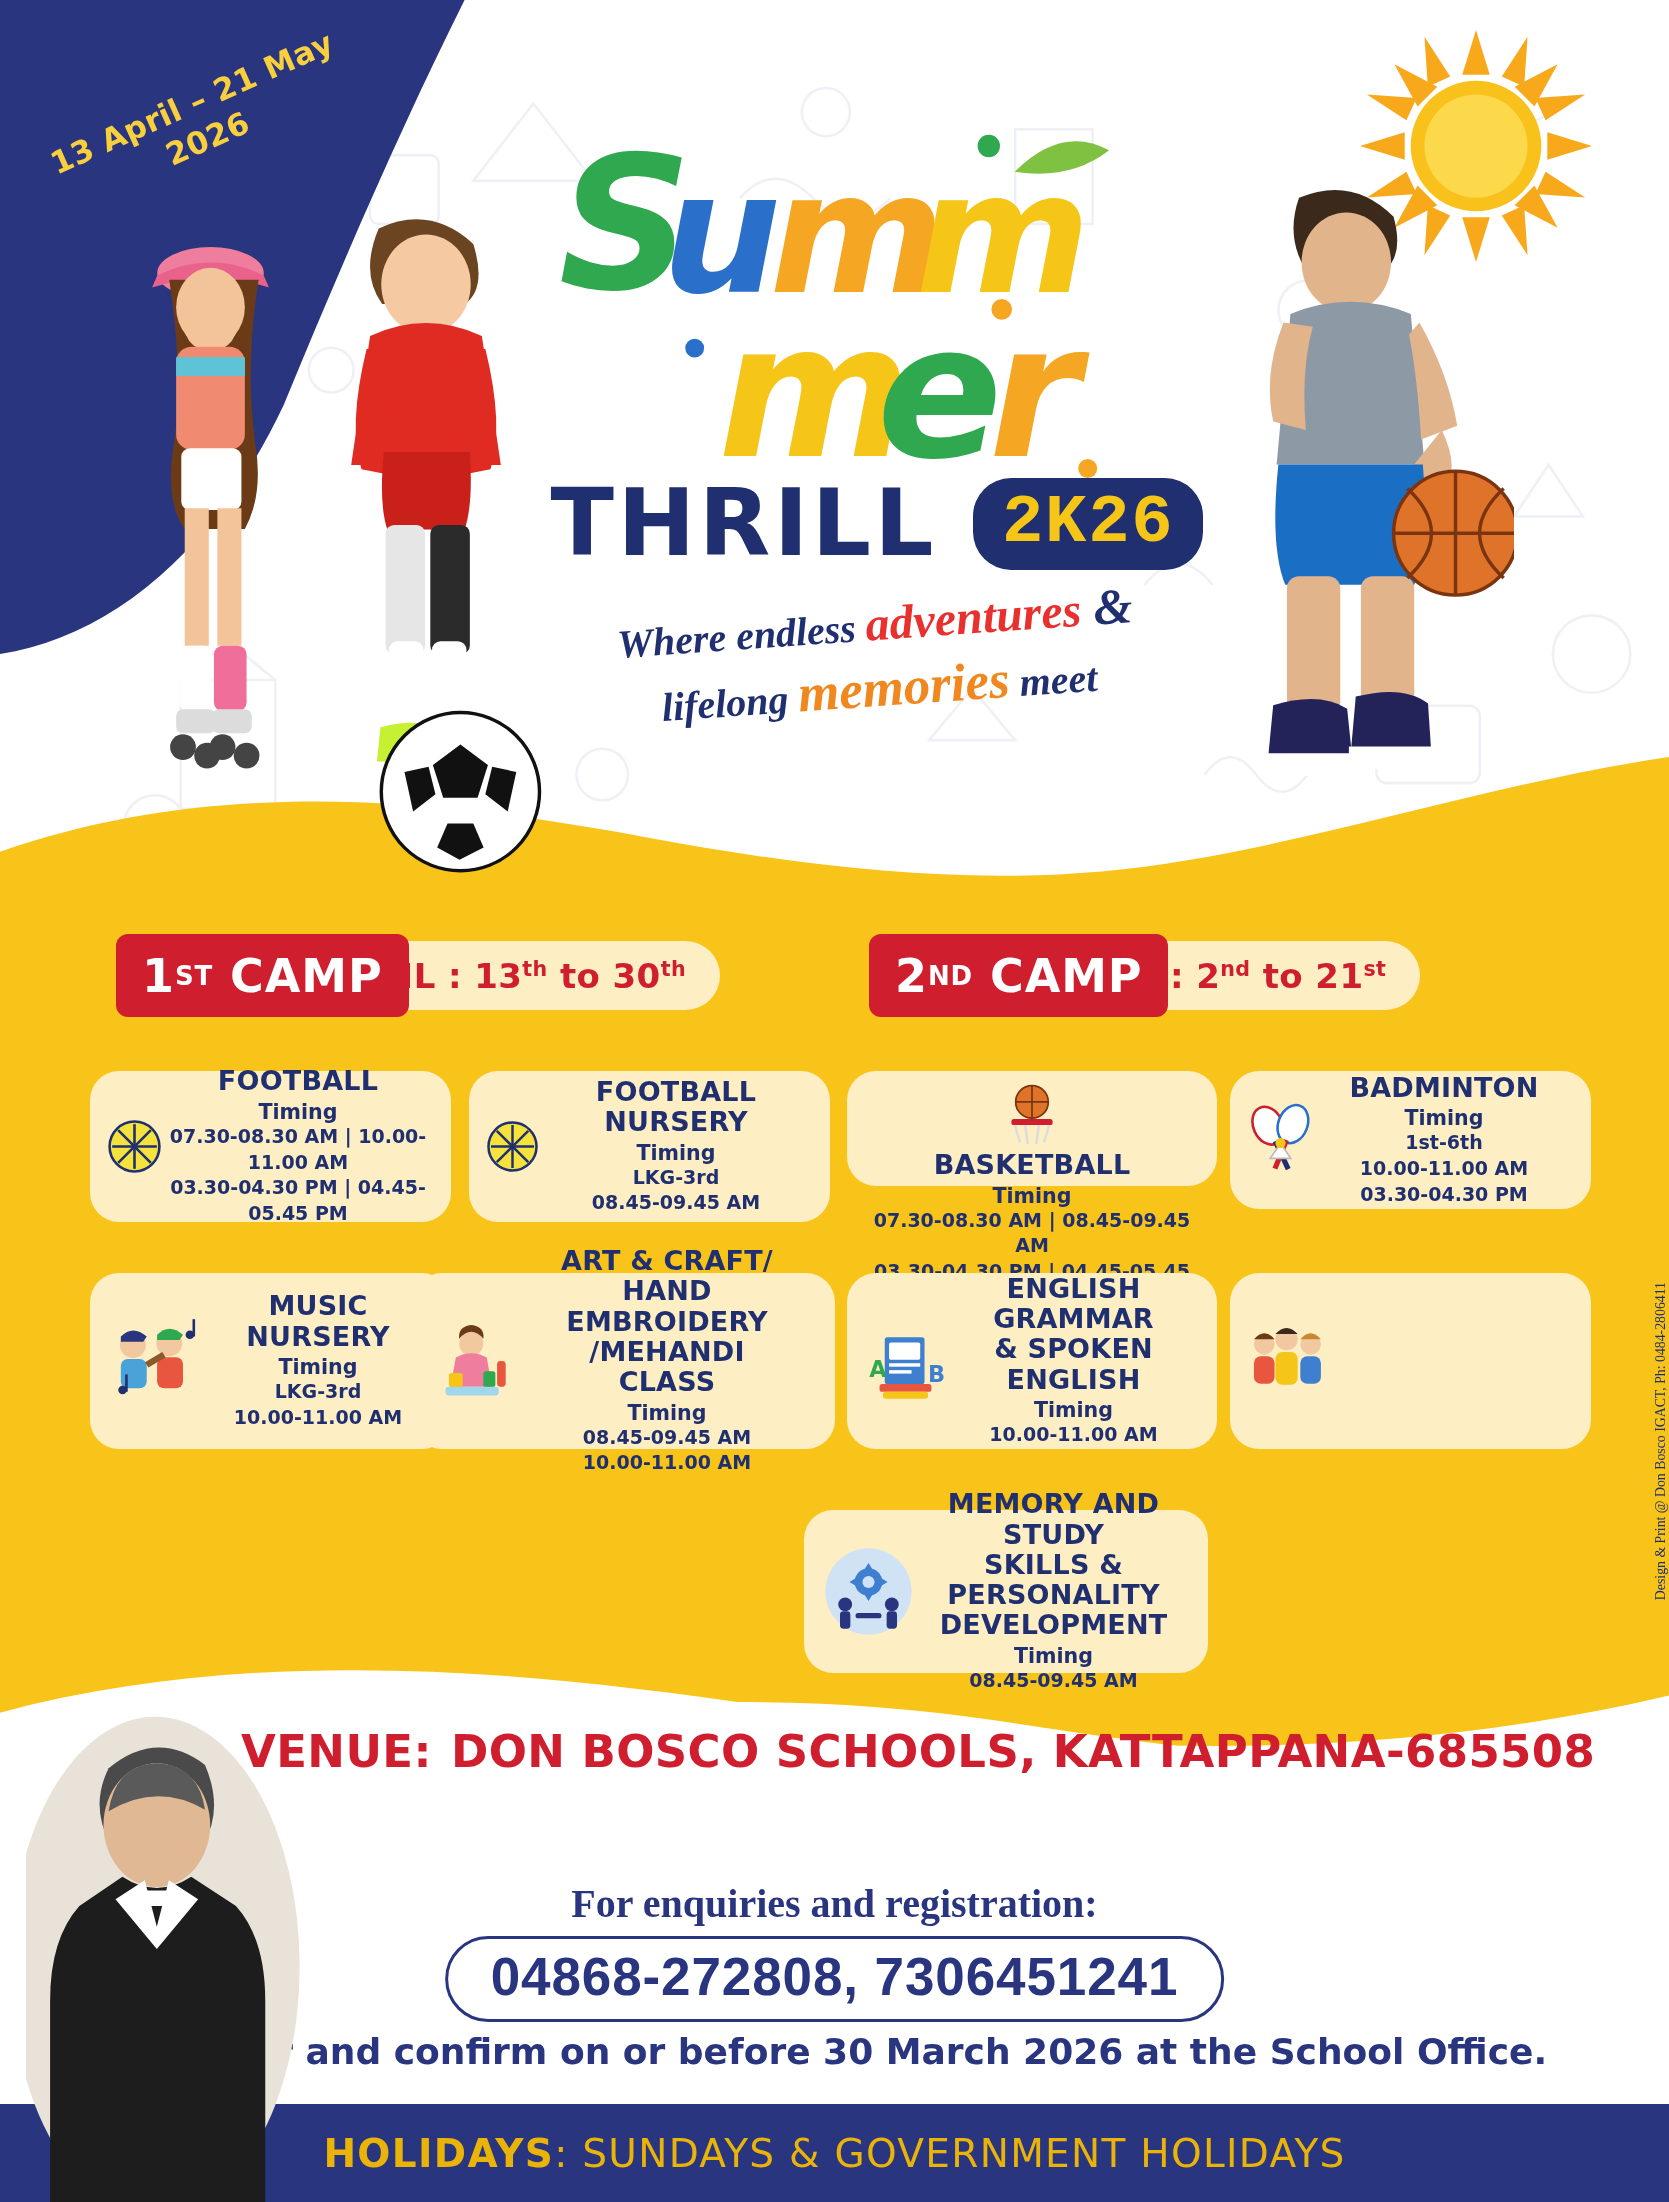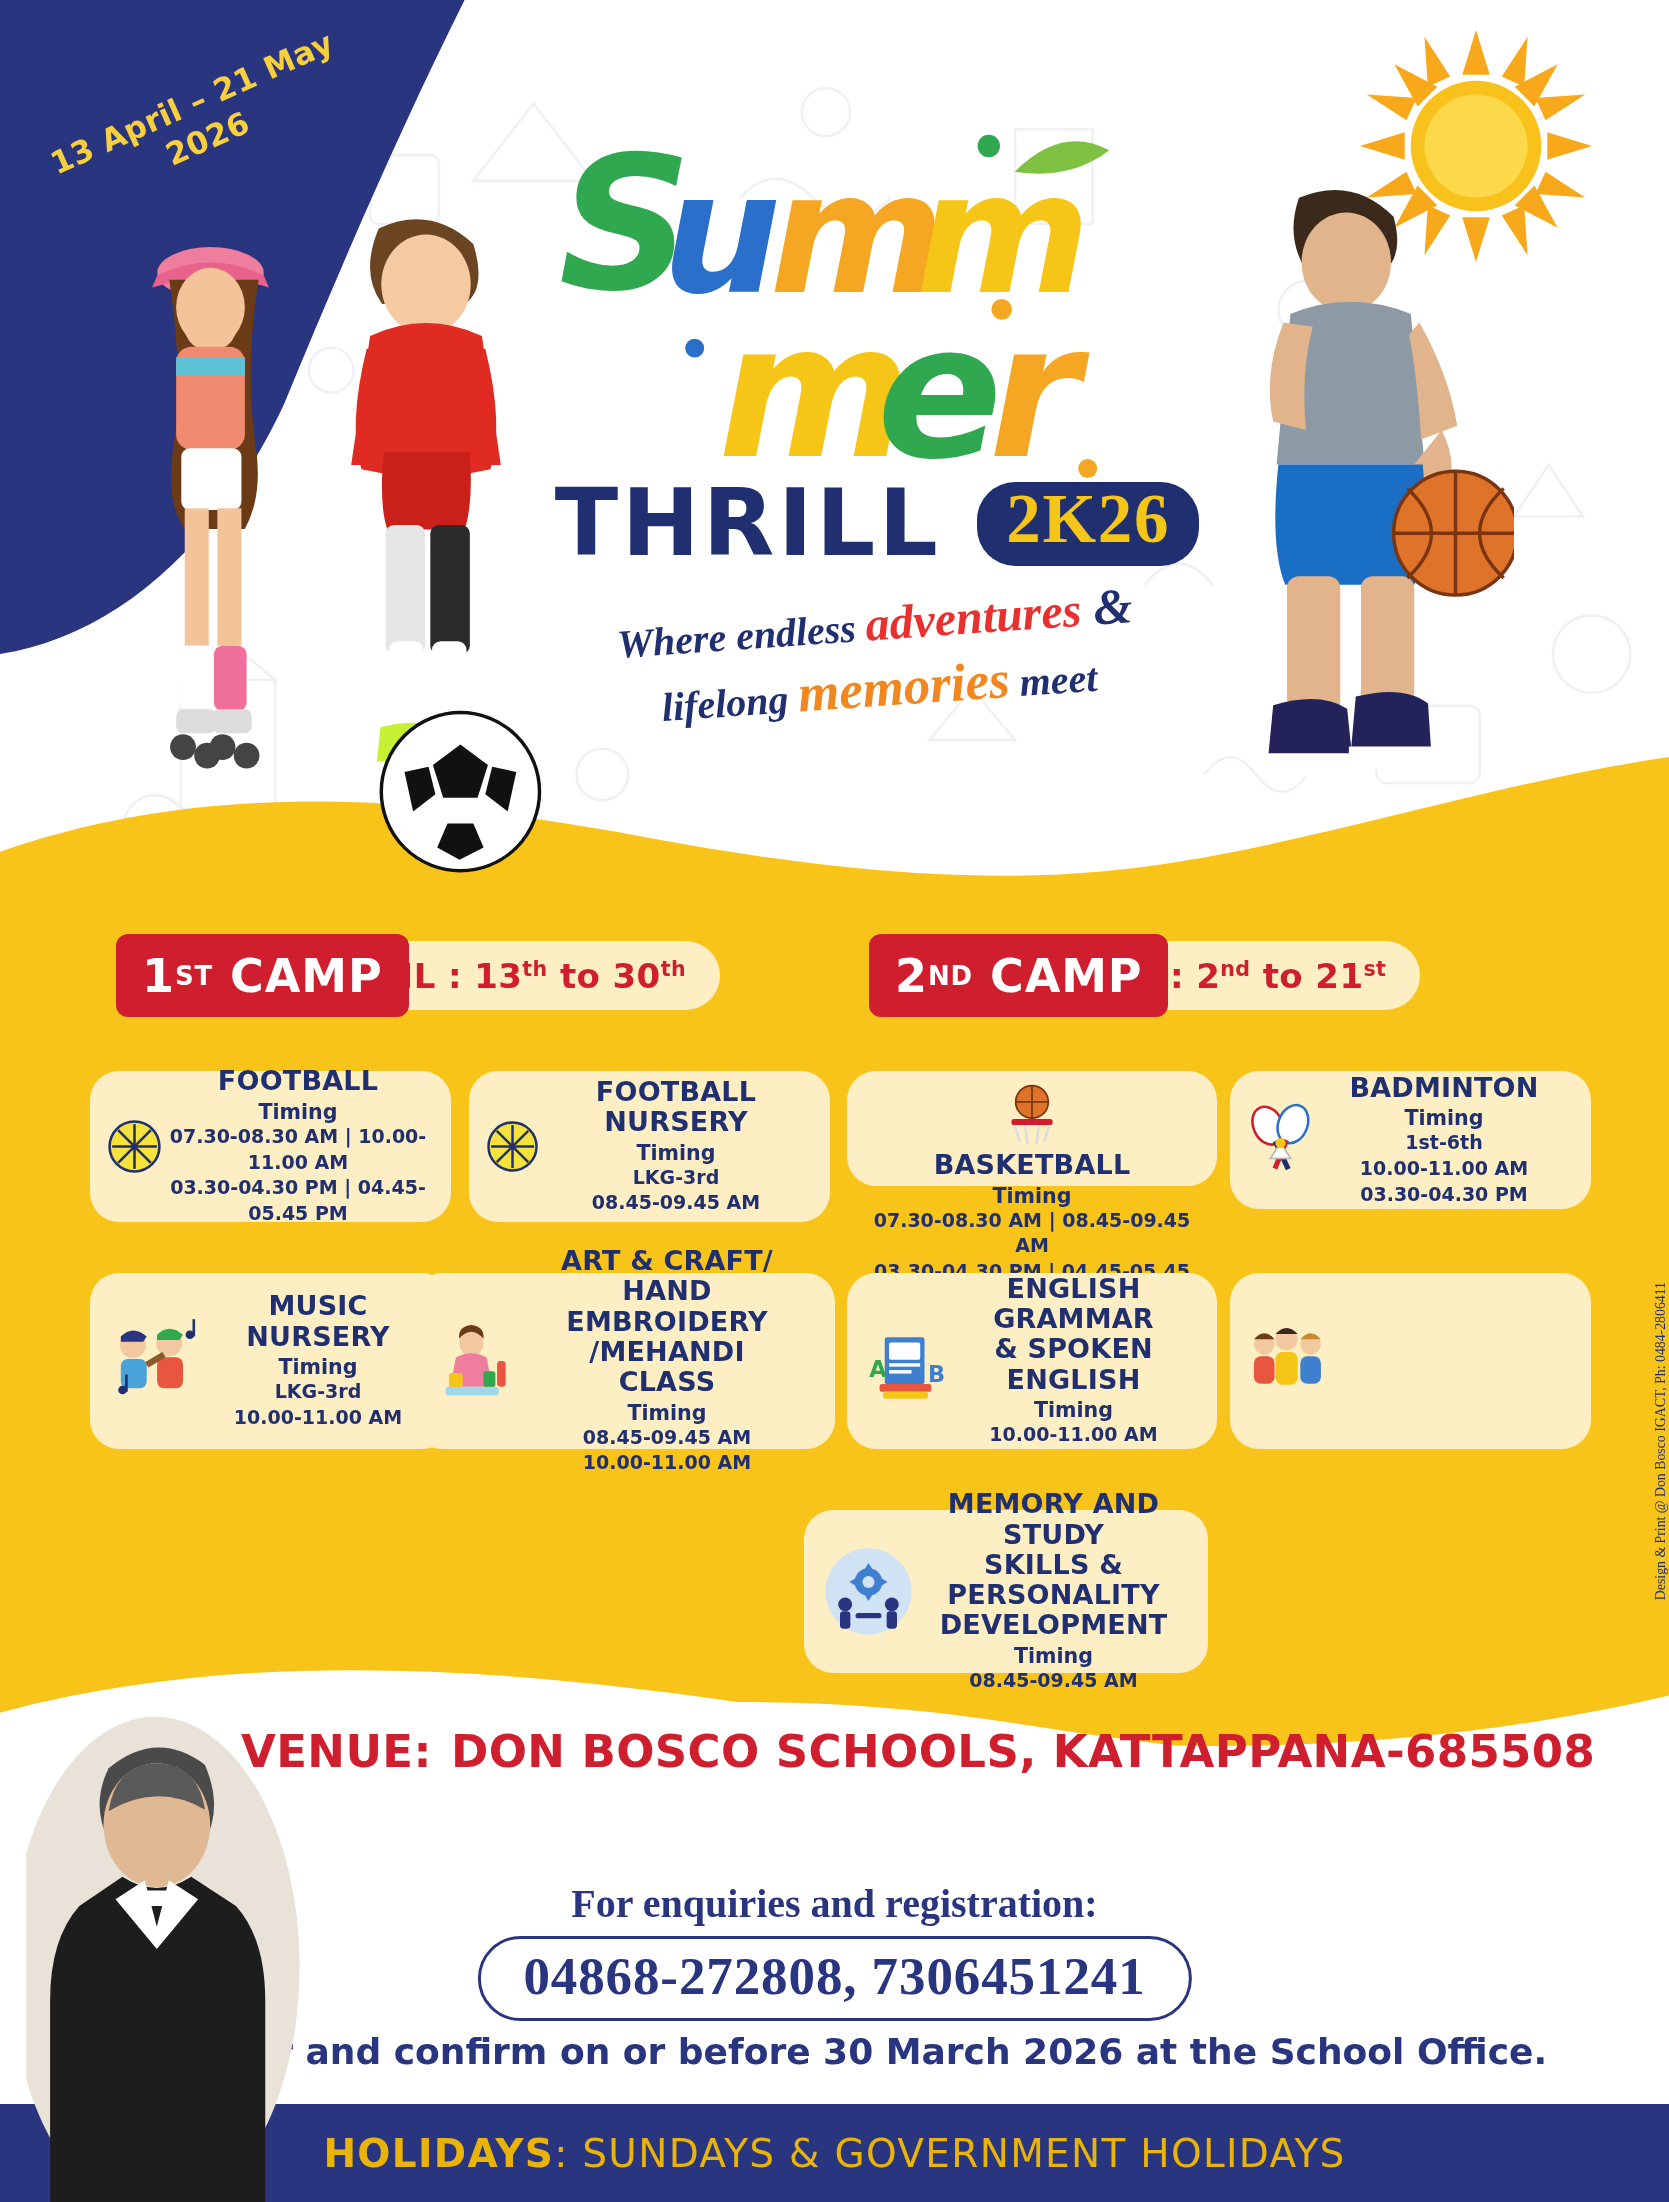--- a/index.html
+++ b/index.html
@@ -90,26 +90,26 @@
     font-family: "DejaVu Sans", sans-serif;
     font-size: 93px;
     font-weight: 700;
     color: #1f2f6f;
     letter-spacing: 3.4px;
     line-height: 1;
   }
   .thrill-badge {
     background: #1f2f6f;
     color: #f5c518;
-    font-family: Liberation Serif, serif;
+    font-family: Liberation Mono, monospace;
     font-size: 69px;
     font-weight: 700;
     letter-spacing: 1.7px;
     border-radius: 38px;
-    padding: 3px 29px 12px;
+    padding: 11px 29px 12px;
     line-height: 1;
   }
   .tagline {
     margin-top: 22.4px;
     text-align: center;
     transform: rotate(-4deg);
     line-height: 1.25;
   }
   .tag-l1, .tag-l2 {
     font-family: "Liberation Serif", serif;
@@ -294,21 +294,21 @@
     z-index: 7;
   }
   .phone-pill {
     position: absolute;
     top: 1936px; left: 50%;
     transform: translateX(-50%);
     border: 3.4px solid #2a3580;
     border-radius: 52px;
     padding: 6.9px 43px 12px;
     color: #2a3580;
-    font-family: Liberation Serif, serif;
+    font-family: Liberation Sans, sans-serif;
     font-weight: 700;
     font-size: 53px;
     letter-spacing: 0.9px;
     z-index: 7;
     background: #ffffff;
     white-space: nowrap;
   }
   .register-line {
     position: absolute;
     top: 2031px; left: 0; width: 1669px;

